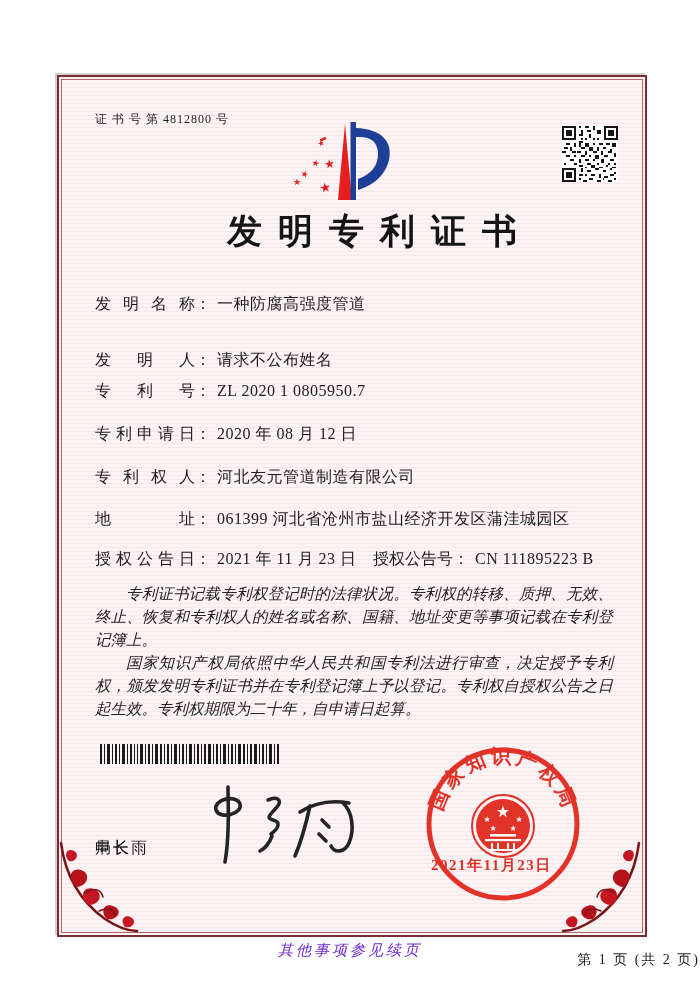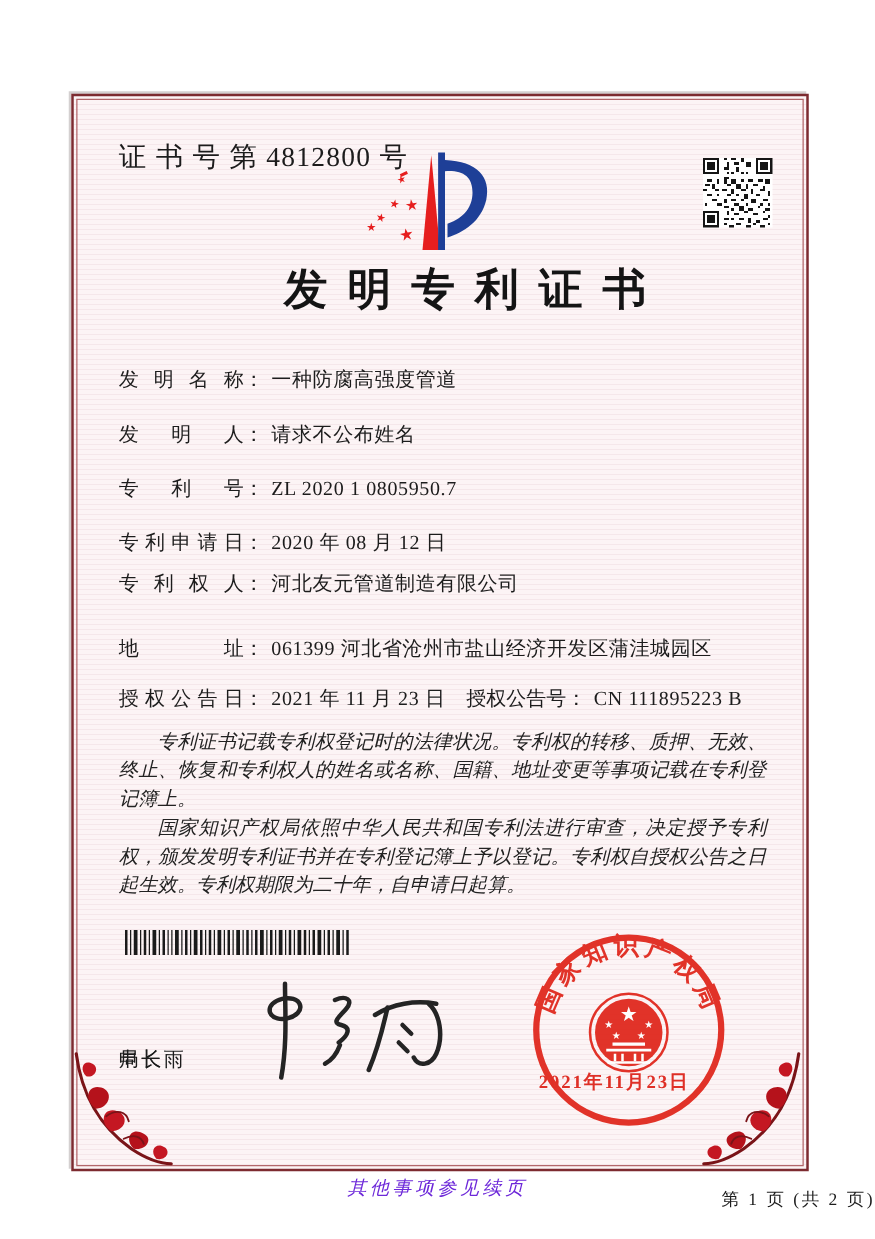--- a/index.html
+++ b/index.html
@@ -3,21 +3,21 @@
 <meta charset="utf-8">
 <style>
   html,body{margin:0;padding:0;background:#fff;}
   body{width:700px;height:991px;position:relative;overflow:hidden;
        font-family:"Liberation Serif","DejaVu Serif",serif;color:#1c1c1c;}
   .frame{position:absolute;left:57px;top:75px;width:586px;height:858px;
          border:2px solid #7d2b30;box-shadow:-2px -2px 0 rgba(160,150,150,.45);
          background:repeating-linear-gradient(0deg,#fcf4f5 0px,#fcf4f5 3px,#f5e7ea 3px,#f5e7ea 4px);}
   .frame-inner{position:absolute;left:2px;top:2px;right:2px;bottom:2px;border:1px solid #b2666a;}
   .abs{position:absolute;}
-  .cert-no{left:95px;top:111px;font-size:22px;letter-spacing:1px;}
+  .cert-no{left:95px;top:111px;font-size:12px;letter-spacing:1px;}
   .title{left:0;right:0;top:208px;text-align:center;font-size:35px;font-weight:bold;
          letter-spacing:16px;text-indent:16px;color:#141414;padding-left:44px;}
   .row{left:95px;width:520px;font-size:16px;height:24px;}
   .lbl{display:inline-block;width:100px;text-align:justify;text-align-last:justify;vertical-align:top;}
   .colon{display:inline-block;margin-right:6px;}
   .val{letter-spacing:.5px;}
   .grant-pair2{position:absolute;left:278px;top:0;white-space:nowrap;}
   .paras{left:95px;top:582px;width:518px;font-size:15.5px;line-height:23px;
          font-style:italic;color:#222;text-align:justify;}
   .paras p{margin:0;text-indent:2em;}
@@ -145,30 +145,30 @@
         <rect x="27" y="27" width="1" height="1"></rect>
     </g>
   </svg>
 </div>
 
 <div class="abs title">发明专利证书</div>
 
 <div class="abs row" style="top:294px;">
   <span class="lbl">发明名称</span><span class="colon">：</span><span class="val">一种防腐高强度管道</span>
 </div>
-<div class="abs row" style="top:338px;">
+<div class="abs row" style="top:350px;">
   <span class="lbl">发明人</span><span class="colon">：</span><span class="val">请求不公布姓名</span>
 </div>
 <div class="abs row" style="top:381px;">
   <span class="lbl">专利号</span><span class="colon">：</span><span class="val">ZL 2020 1 0805950.7</span>
 </div>
 <div class="abs row" style="top:424px;">
   <span class="lbl">专利申请日</span><span class="colon">：</span><span class="val">2020 年 08 月 12 日</span>
 </div>
-<div class="abs row" style="top:457px;">
+<div class="abs row" style="top:467px;">
   <span class="lbl">专利权人</span><span class="colon">：</span><span class="val">河北友元管道制造有限公司</span>
 </div>
 <div class="abs row" style="top:509px;">
   <span class="lbl">地址</span><span class="colon">：</span><span class="val">061399  河北省沧州市盐山经济开发区蒲洼城园区</span>
 </div>
 <div class="abs row" style="top:549px;">
   <span class="lbl">授权公告日</span><span class="colon">：</span><span class="val">2021 年 11 月 23 日</span>
   <span class="grant-pair2"><span>授权公告号</span><span class="colon">：</span><span class="val">CN 111895223 B</span></span>
 </div>
 

